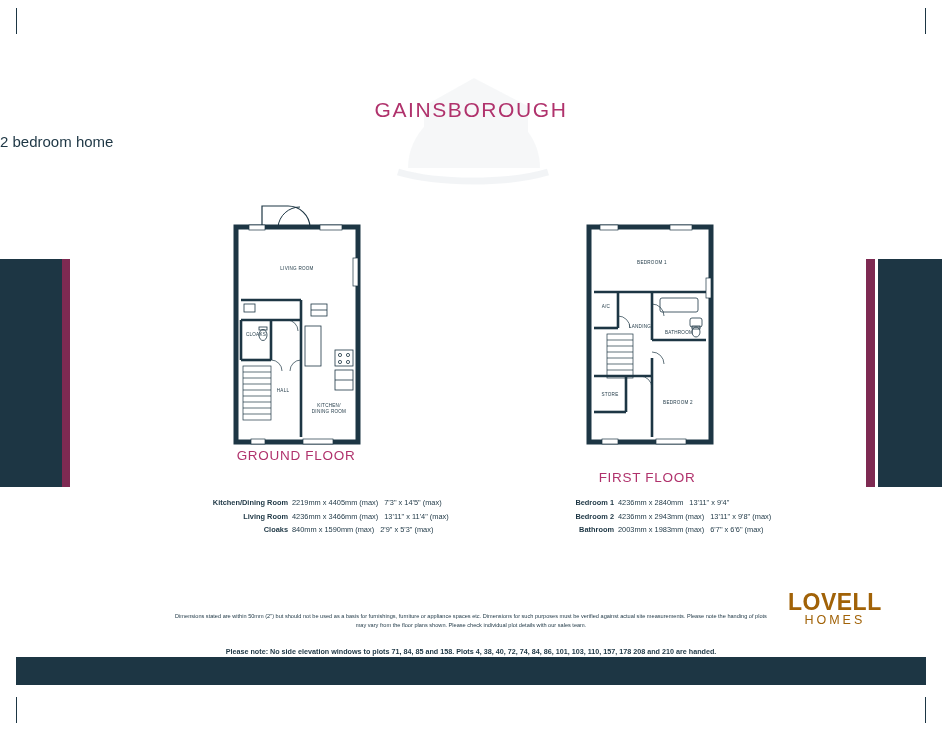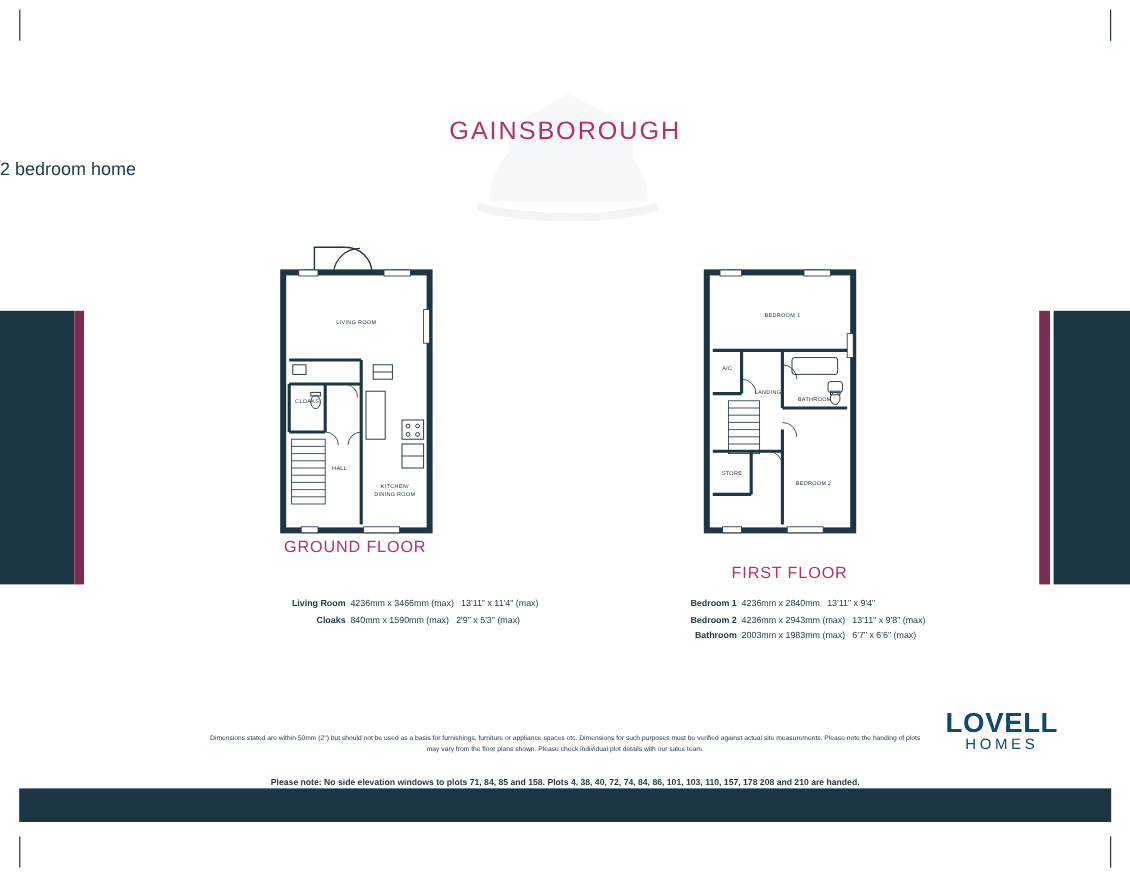--- a/index.html
+++ b/index.html
@@ -94,21 +94,21 @@
 
   .floor-label {
     position: absolute;
     width: 300px;
     text-align: center;
     color: #b0326c;
     font-size: 13.5px;
     letter-spacing: 0.7px;
   }
   .floor-label-ground { left: 146px; top: 448px; }
-  .floor-label-first  { left: 508px; top: 470px; }
+  .floor-label-first  { left: 497px; top: 470px; }
 
   
   .schedule {
     position: absolute;
     font-size: 7.4px;
     color: #1d3644;
     line-height: 13.5px;
   }
   .sched-ground { left: 140px; top: 496px; width: 312px; }
   .sched-first  { left: 500px; top: 496px; width: 312px; }
@@ -148,21 +148,21 @@
     color: #1d3644;
     line-height: 8.5px;
   }
 
   
   .logo {
     position: absolute;
     left: 788px;
     top: 590px;
     text-align: center;
-    color: #0c4a6e;
+    color: #a16207;
   }
   .logo-main {
     font-size: 23px;
     font-weight: bold;
     letter-spacing: 0.5px;
     line-height: 24px;
   }
   .logo-sub {
     font-size: 12.5px;
     letter-spacing: 3px;
@@ -338,20 +338,25 @@
     <text class="rm-label" x="32" y="196" text-anchor="middle">STORE</text>
     <text class="rm-label" x="100" y="204" text-anchor="middle">BEDROOM 2</text>
   </svg>
 </div>
 
 <div class="floor-label floor-label-ground">GROUND FLOOR</div>
 <div class="floor-label floor-label-first">FIRST FLOOR</div>
 
 <div class="schedule sched-ground">
   <div class="sched-row">
+    <span class="sched-name">Kitchen/Dining Room</span>
+    <span class="sched-dims">2219mm x 4405mm (max)</span>
+    <span class="sched-imp" style="margin-left:6px;">7'3" x 14'5" (max)</span>
+  </div>
+  <div class="sched-row">
     <span class="sched-name">Living Room</span>
     <span class="sched-dims">4236mm x 3466mm (max)</span>
     <span class="sched-imp" style="margin-left:6px;">13'11" x 11'4" (max)</span>
   </div>
   <div class="sched-row">
     <span class="sched-name">Cloaks</span>
     <span class="sched-dims">840mm x 1590mm (max)</span>
     <span class="sched-imp" style="margin-left:6px;">2'9" x 5'3" (max)</span>
   </div>
 </div>

